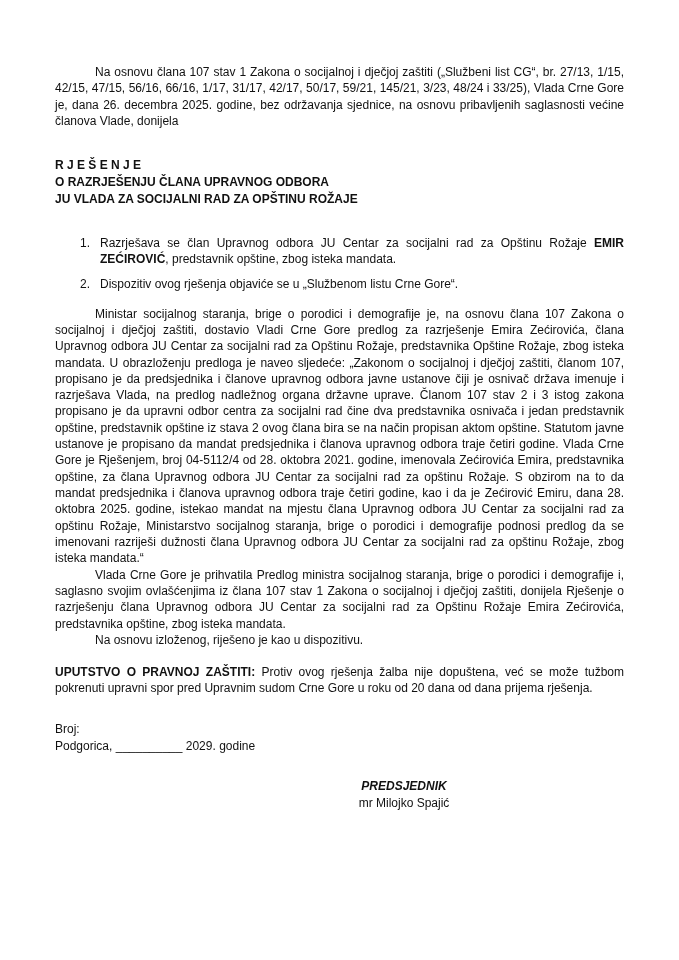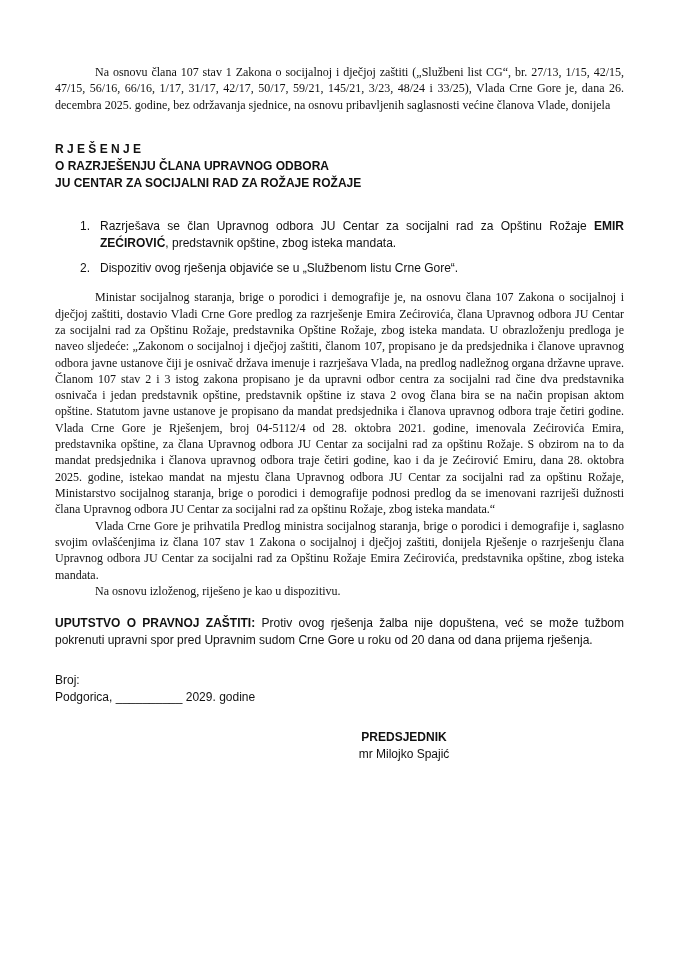--- a/index.html
+++ b/index.html
@@ -13,21 +13,20 @@
     font-family: "Liberation Sans", "DejaVu Sans", sans-serif;
     font-size: 12px;
     line-height: 1.36;
     color: #111111;
     overflow: hidden;
   }
   .para {
     text-align: justify;
     text-indent: 40px;
     margin: 0;
-    font-family: Liberation Serif, serif;
   }
   .title-block {
     margin-top: 28px;
     font-weight: bold;
   }
   .title-block div { line-height: 1.4; }
   .list {
     margin-top: 27px;
     padding-left: 25px;
   }
@@ -66,34 +65,34 @@
     text-align: center;
     font-weight: bold;
   }
   .signature {
     width: 220px;
     margin-left: auto;
     margin-right: 110px;
     margin-top: 24px;
     text-align: center;
   }
-  .signature .sig-title { font-weight: bold; }
+  .signature .sig-title { font-weight: bold; font-style: italic; }
   b { font-weight: bold; }
 </style>
 </head>
 <body>
 
 <div class="page">
 
   <p class="para">Na osnovu člana 107 stav 1 Zakona o socijalnoj i dječjoj zaštiti („Službeni list CG“, br. 27/13, 1/15, 42/15, 47/15, 56/16, 66/16, 1/17, 31/17, 42/17, 50/17, 59/21, 145/21, 3/23, 48/24 i 33/25), Vlada Crne Gore je, dana 26. decembra 2025. godine, bez održavanja sjednice, na osnovu pribavljenih saglasnosti većine članova Vlade, donijela</p>
 
   <div class="title-block">
     <div>R J E Š E N J E</div>
     <div>O RAZRJEŠENJU ČLANA UPRAVNOG ODBORA</div>
-    <div>JU CENTAR ZA SOCIJALNI RAD ZA ROŽAJE ROŽAJE</div>
+    <div>JU VLADA ZA SOCIJALNI RAD ZA OPŠTINU ROŽAJE</div>
   </div>
 
   <div class="list">
     <div class="list-item">
       <span class="num">1.</span>
       <span class="item-text"><span>Razrješava se član Upravnog odbora JU Centar za socijalni rad za Opštinu Rožaje </span><b>EMIR ZEĆIROVIĆ</b><span>, predstavnik opštine, zbog isteka mandata.</span></span>
     </div>
     <div class="list-item">
       <span class="num">2.</span>
       <span class="item-text"><span>Dispozitiv ovog rješenja objaviće se u „Službenom listu Crne Gore“.</span><b></b><span></span></span>

